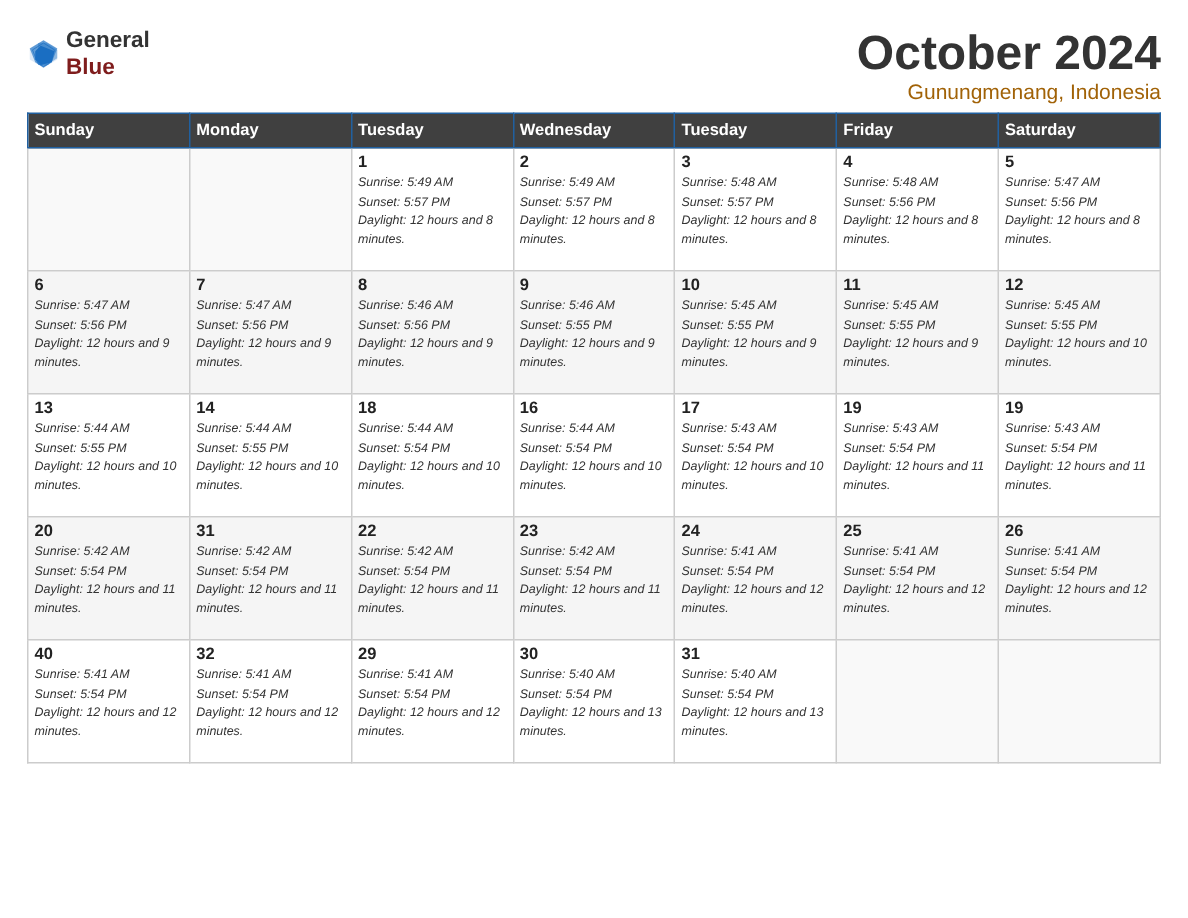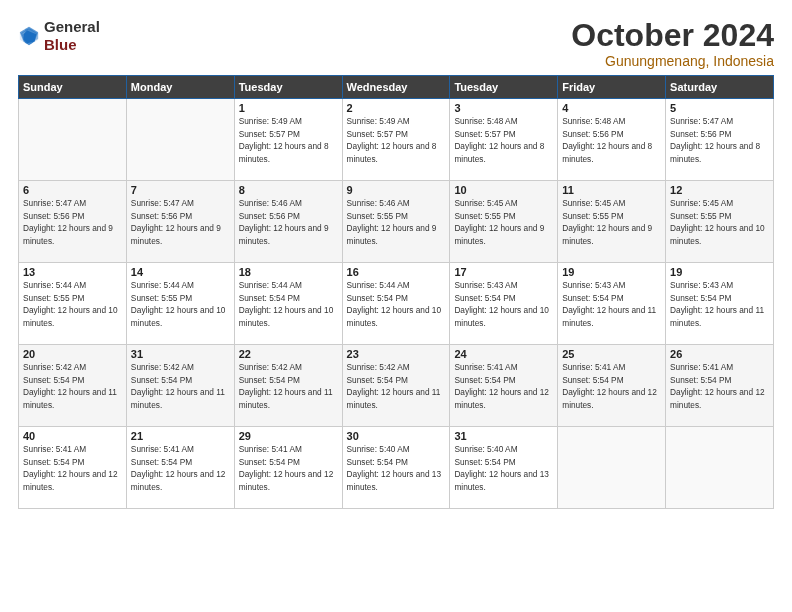--- a/index.html
+++ b/index.html
@@ -73,20 +73,21 @@
       font-size: 11px;
       font-weight: bold;
       color: #222;
       display: block;
       margin-bottom: 1px;
     }
     .day-info {
       line-height: 1.5;
       font-size: 8.3px;
       color: #333;
+      font-style: italic;
     }
     .empty-cell {
       background: #f9f9f9 !important;
     }
   </style>
 </head>
 <body>
 
 <div class="container">
   <div class="header-row">
@@ -235,21 +236,21 @@
             <span class="day-number">26</span>
             <div class="day-info">Sunrise: 5:41 AM<br>Sunset: 5:54 PM<br>Daylight: 12 hours and 12 minutes.</div>
           </td>
         </tr>
         <tr>
           <td>
             <span class="day-number">40</span>
             <div class="day-info">Sunrise: 5:41 AM<br>Sunset: 5:54 PM<br>Daylight: 12 hours and 12 minutes.</div>
           </td>
           <td>
-            <span class="day-number">21</span>
+            <span class="day-number">32</span>
             <div class="day-info">Sunrise: 5:41 AM<br>Sunset: 5:54 PM<br>Daylight: 12 hours and 12 minutes.</div>
           </td>
           <td>
             <span class="day-number">29</span>
             <div class="day-info">Sunrise: 5:41 AM<br>Sunset: 5:54 PM<br>Daylight: 12 hours and 12 minutes.</div>
           </td>
           <td>
             <span class="day-number">30</span>
             <div class="day-info">Sunrise: 5:40 AM<br>Sunset: 5:54 PM<br>Daylight: 12 hours and 13 minutes.</div>
           </td>

